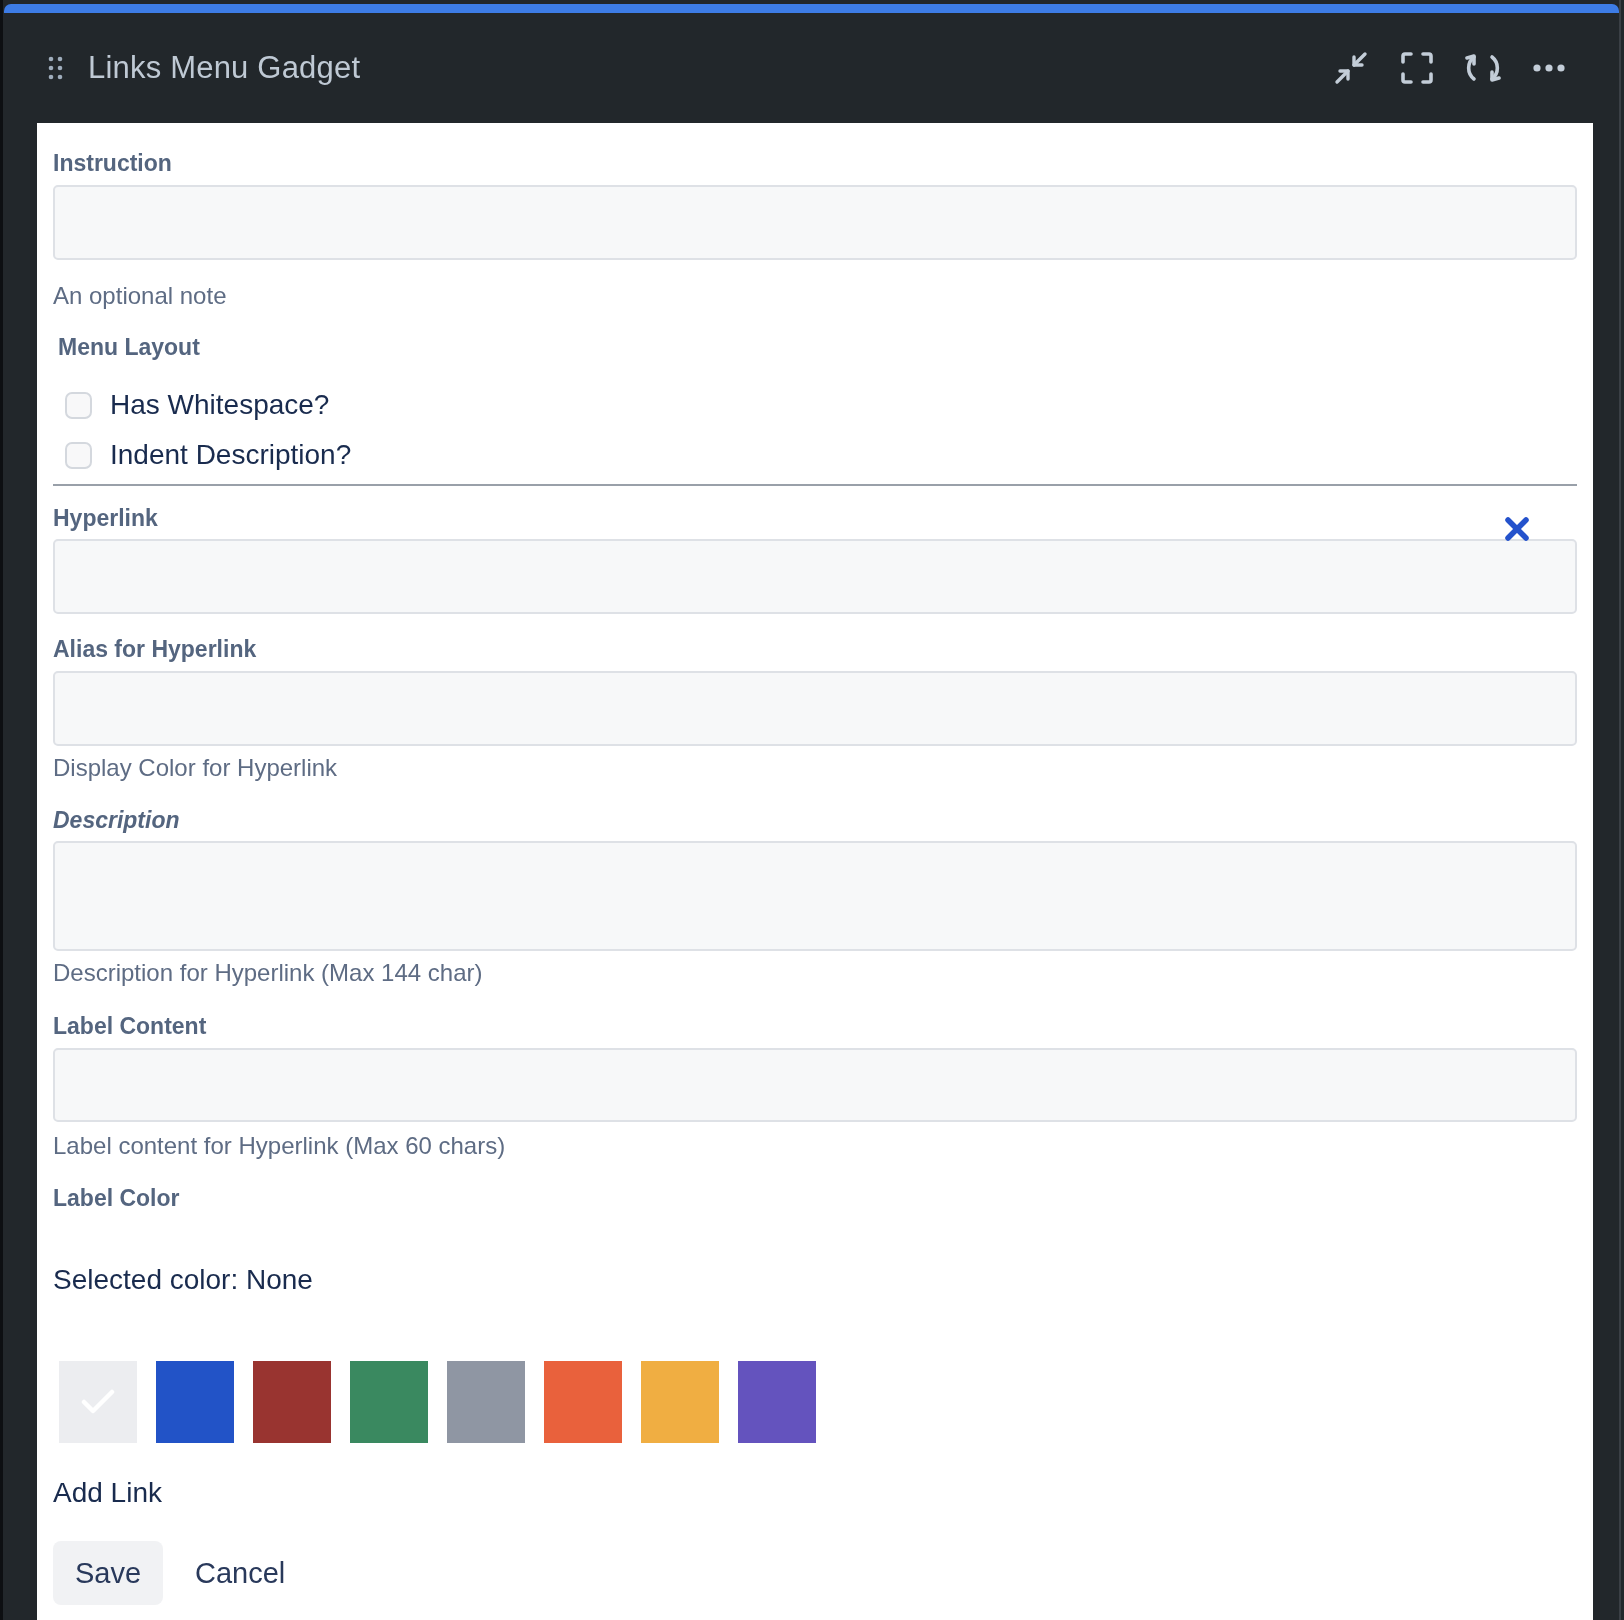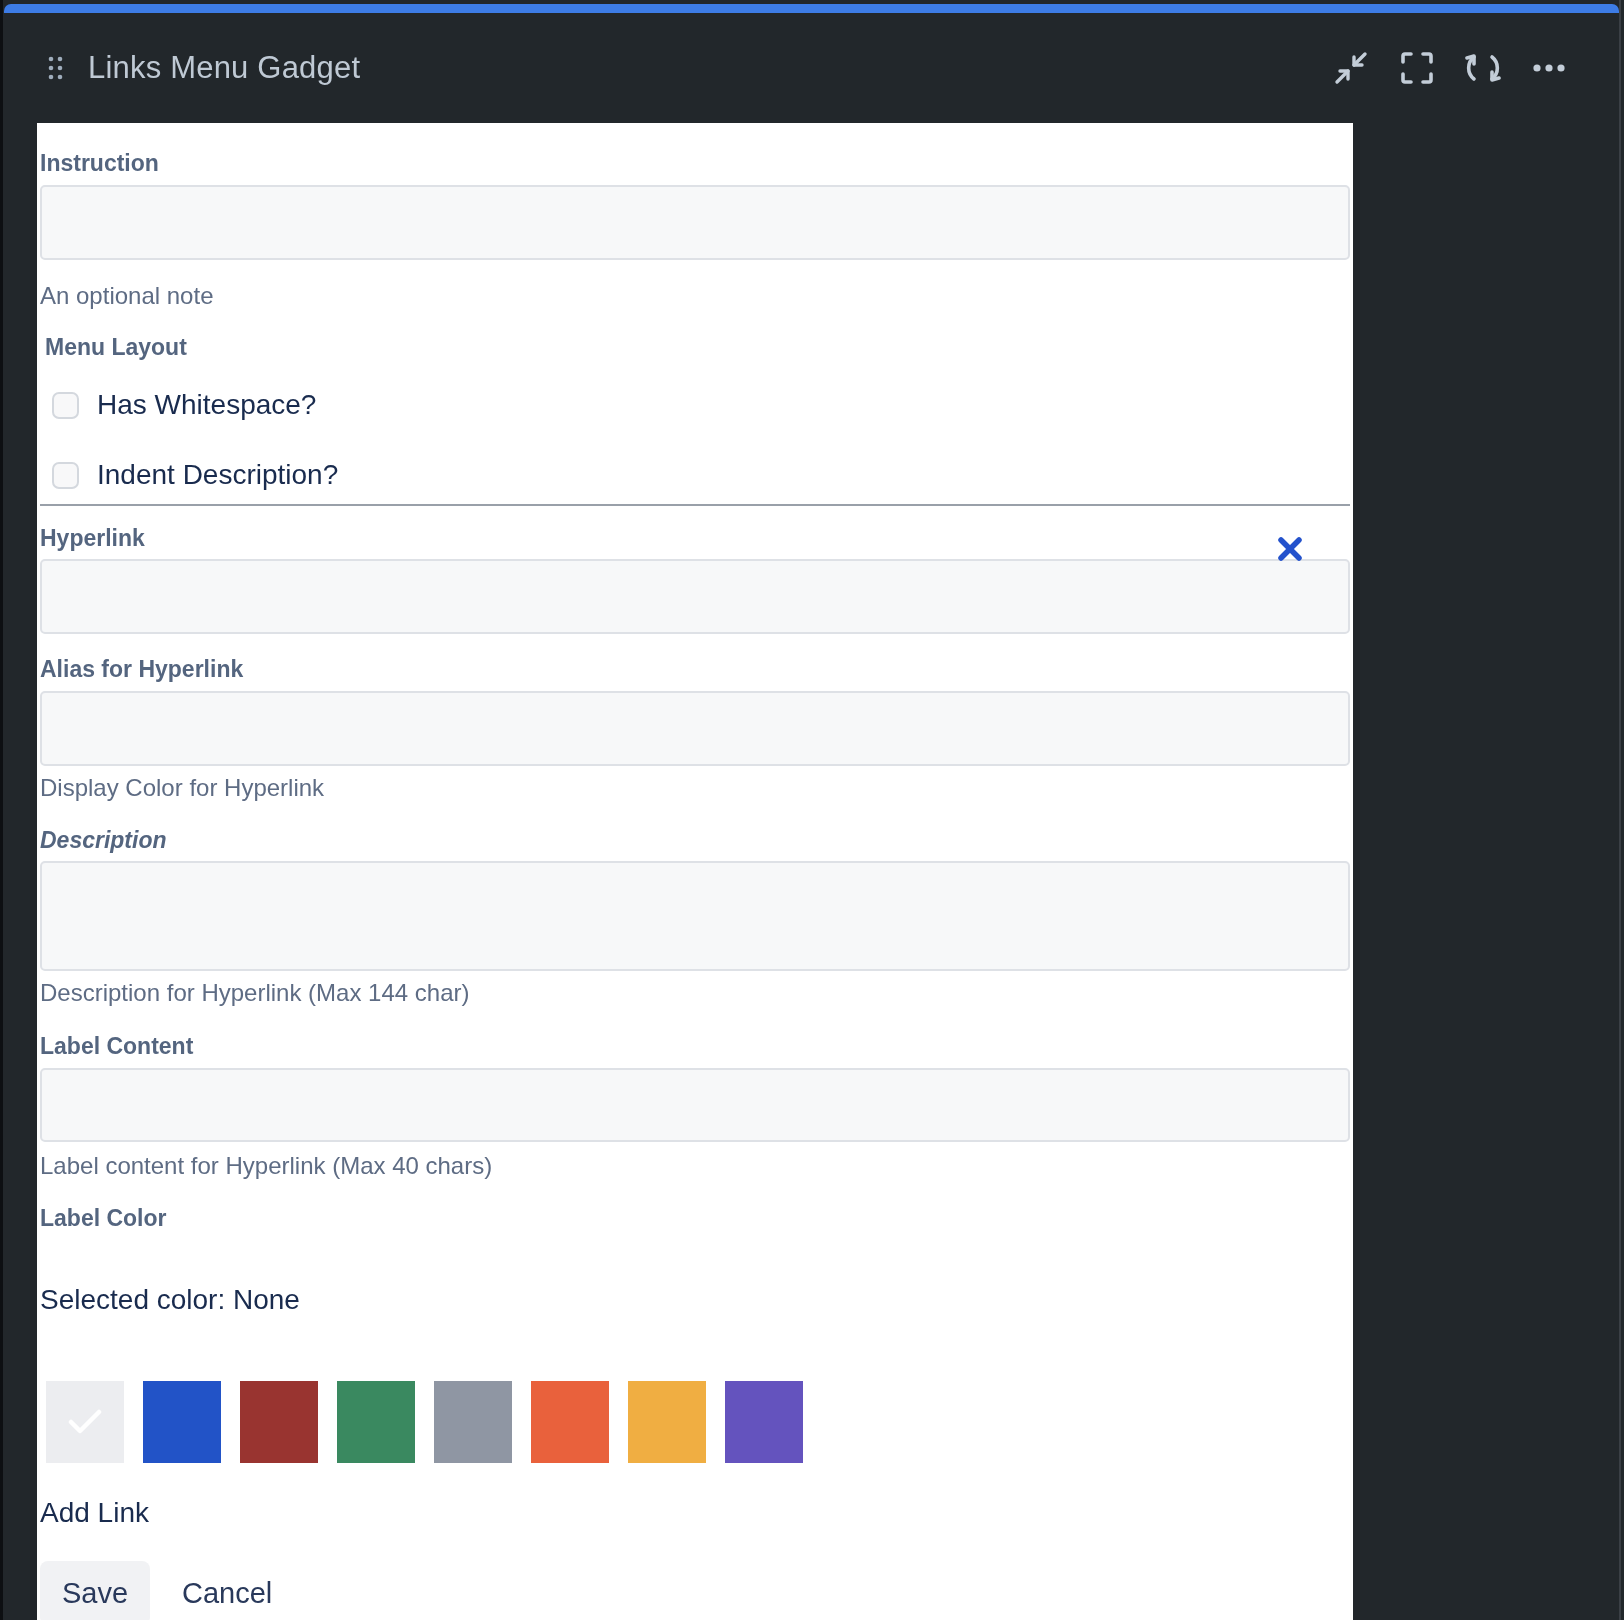--- a/index.html
+++ b/index.html
@@ -11,41 +11,41 @@
   .right-edge-line { position:absolute; top:0; right:3px; width:2px; height:100%; background:#3A3F45; }
 
   
   .gadget-header { position:absolute; top:13px; left:3px; right:5px; height:110px; display:flex; align-items:center; }
   .drag-handle { margin-left:42px; width:22px; height:28px; display:flex; align-items:center; cursor:grab; }
   .gadget-title { margin-left:18px; font-size:31px; font-weight:400; color:#BFC9D4; letter-spacing:.2px; }
   .header-icons { position:absolute; right:52px; top:0; height:110px; display:flex; align-items:center; gap:30px; }
   .hicon { width:36px; height:36px; display:flex; align-items:center; justify-content:center; cursor:pointer; }
 
   
-  .panel { position:absolute; top:123px; left:34px; width:1316px; height:1497px; background:#FFFFFF; padding:0 3px; }
+  .panel { position:absolute; top:123px; left:34px; width:1556px; height:1497px; background:#FFFFFF; padding:0 16px; }
 
   .field-label { font-size:23px; font-weight:700; color:#54657F; line-height:27px; }
   .helper-text { font-size:24px; font-weight:400; color:#5E6C84; line-height:28px; }
   .navy-text   { font-size:28px; color:#192B4E; }
 
   .text-input, .text-area {
     width:100%; background:#F7F8F9; border:2px solid #DEE1E6; border-radius:5px;
     font-family:"Liberation Sans", sans-serif; font-size:26px; color:#192B4E; padding:6px 12px; outline:none; display:block;
   }
   .text-input { height:75px; }
   .text-area  { height:110px; resize:none; }
 
   .lbl-instruction { margin-top:27px; }
   .input-instruction { margin-top:8px; }
   .helper-note { margin-top:22px; }
   .lbl-menu-layout { margin-top:24px; margin-left:5px; }
 
   .checkbox-row { display:flex; align-items:center; margin-left:12px; }
   .checkbox-row.row1 { margin-top:29px; }
-  .checkbox-row.row2 { margin-top:40px; }
+  .checkbox-row.row2 { margin-top:20px; }
   .checkbox { width:27px; height:27px; background:#F8F8F9; border:2px solid #D4D8DE; border-radius:7px; cursor:pointer; flex:none; }
   .checkbox-label { margin-left:18px; line-height:30px; }
 
   .section-divider { margin-top:14px; border:none; border-top:2px solid #99A0A9; width:100%; }
 
   .link-section { position:relative; }
   .remove-link-btn { position:absolute; top:9px; right:45px; width:30px; height:30px; display:flex; align-items:center; justify-content:center; cursor:pointer; }
 
   .lbl-hyperlink { margin-top:19px; }
   .input-hyperlink { margin-top:7px; }
@@ -163,21 +163,21 @@
       <div class="field-label lbl-alias">Alias for Hyperlink</div>
       <input class="text-input input-alias" type="text" value="" style="">
       <div class="helper-text helper-alias">Display Color for Hyperlink</div>
 
       <div class="field-label lbl-description">Description</div>
       <textarea class="text-area input-description" style=""></textarea>
       <div class="helper-text helper-description">Description for Hyperlink (Max 144 char)</div>
 
       <div class="field-label lbl-label-content">Label Content</div>
       <input class="text-input input-label-content" type="text" value="" style="">
-      <div class="helper-text helper-label-content">Label content for Hyperlink (Max 40 chars)</div>
+      <div class="helper-text helper-label-content">Label content for Hyperlink (Max 60 chars)</div>
 
       <div class="field-label lbl-label-color">Label Color</div>
       <div class="navy-text selected-color-text">Selected color: None</div>
 
       <div class="swatch-row">
         <span class="swatch" style="background-color: rgb(236, 237, 240);">
           <svg width="34" height="26" viewBox="0 0 34 26" fill="none" stroke="#FFFFFF" stroke-width="4.5" stroke-linecap="round" stroke-linejoin="round">
             <path d="M3 13 L12 22 L31 3"></path>
           </svg>
         </span>

